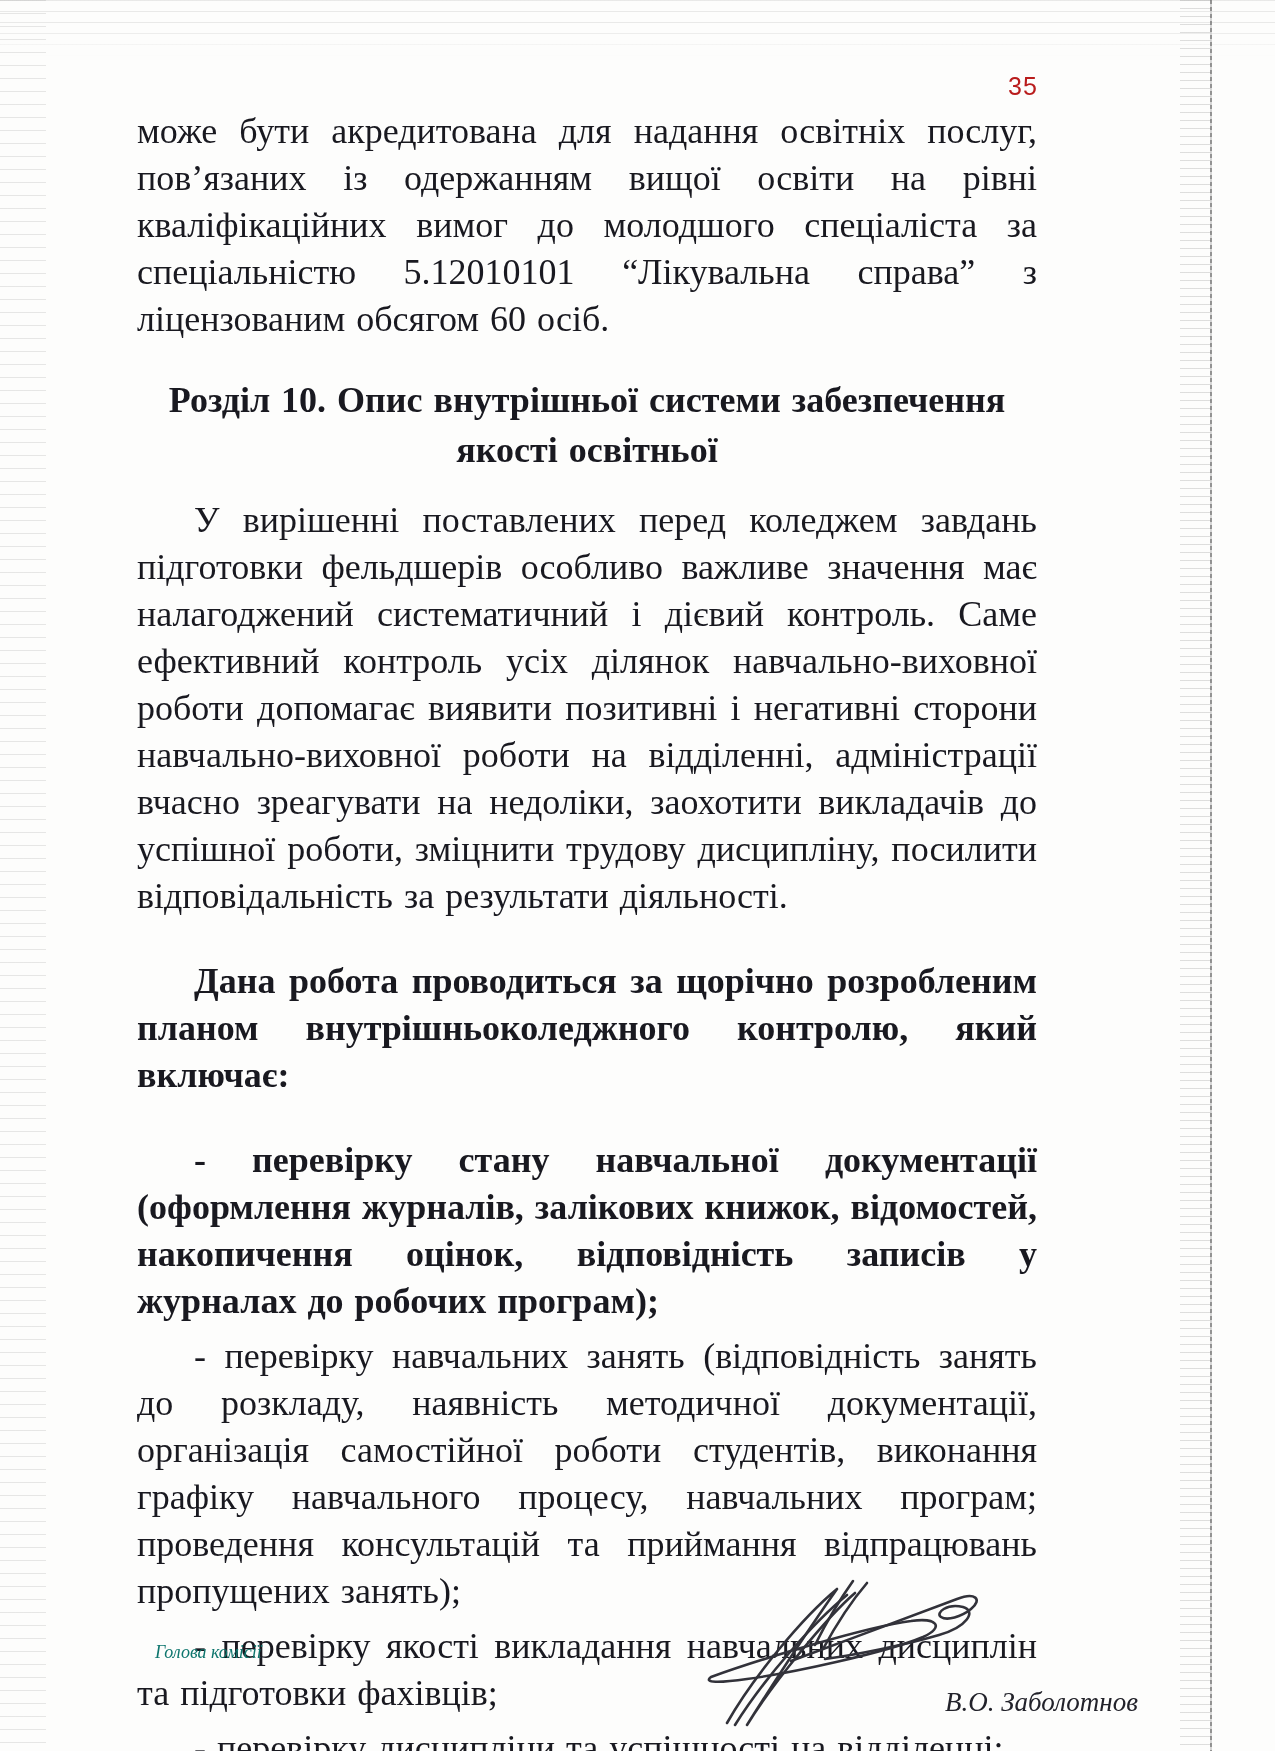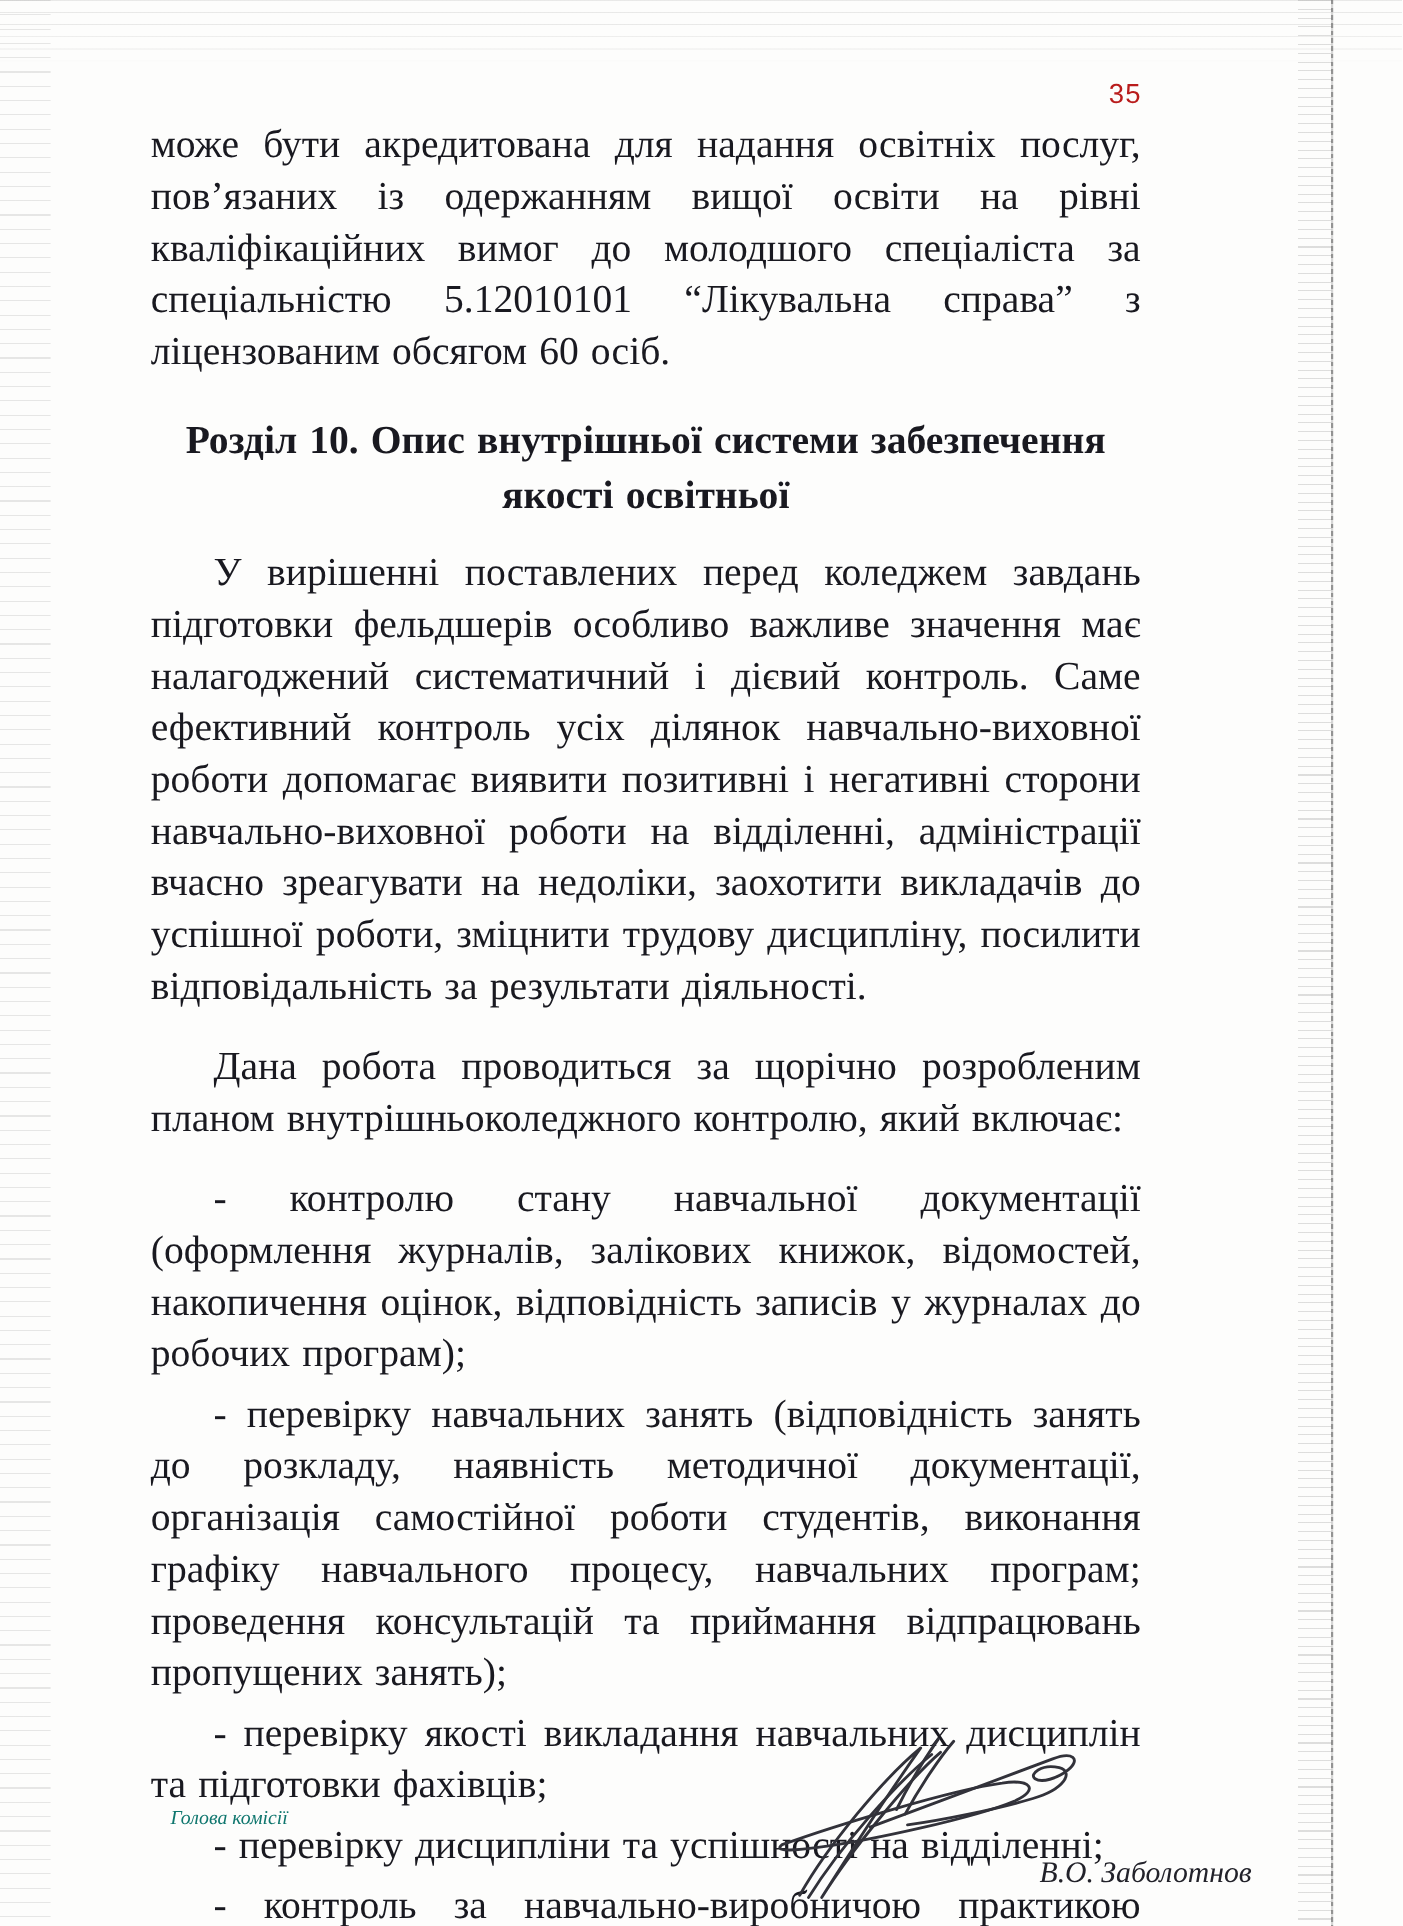--- a/index.html
+++ b/index.html
@@ -54,21 +54,21 @@
     text-align:justify;word-spacing:2px;
     color:#191920;
   }
   .para{margin:0;text-indent:57px;}
   .para.noindent{text-indent:0;}
   .heading{
     margin:32px 0 22px 0;
     font-weight:bold;text-align:center;text-indent:0;
     line-height:50px;
   }
-  .space-before{margin-top:26px;}
+  .space-before{margin-top:38px;font-weight:bold;}
   .bullet{margin-top:8px;}
   
   .footer-left{
     position:absolute;left:155px;top:1642px;
     font-style:italic;font-size:18px;color:#0f766e;
   }
   .footer-right{
     position:absolute;left:945px;top:1687px;
     font-style:italic;font-size:27px;color:#22222a;
   }
@@ -94,21 +94,21 @@
     <p class="para noindent">може бути акредитована для надання освітніх послуг, пов’язаних із одержанням вищої освіти на рівні кваліфікаційних вимог до молодшого спеціаліста за спеціальністю 5.12010101 “Лікувальна справа” з ліцензованим обсягом 60 осіб.</p>
 
     <div class="heading">
       <div>Розділ 10. Опис внутрішньої системи забезпечення якості освітньої</div>
     </div>
 
     <p class="para">У вирішенні поставлених перед коледжем завдань підготовки фельдшерів особливо важливе значення має налагоджений систематичний і дієвий контроль. Саме ефективний контроль усіх ділянок навчально-виховної роботи допомагає виявити позитивні і негативні сторони навчально-виховної роботи на відділенні,  адміністрації вчасно зреагувати на недоліки, заохотити викладачів до успішної роботи, зміцнити трудову дисципліну, посилити відповідальність за результати діяльності.</p>
 
     <p class="para space-before">Дана робота проводиться за щорічно розробленим планом внутрішньоколеджного контролю, який включає:</p>
 
-    <p class="para space-before">- контролю стану навчальної документації (оформлення журналів, залікових книжок, відомостей, накопичення оцінок, відповідність записів у журналах до робочих програм);</p>
+    <p class="para space-before">- перевірку стану навчальної документації (оформлення журналів, залікових книжок, відомостей, накопичення оцінок, відповідність записів у журналах до робочих програм);</p>
     <p class="para bullet">- перевірку навчальних занять (відповідність занять до розкладу, наявність методичної документації, організація самостійної роботи студентів, виконання графіку навчального процесу, навчальних програм; проведення консультацій та приймання відпрацювань пропущених занять);</p>
     <p class="para bullet">- перевірку якості викладання навчальних дисциплін та підготовки фахівців;</p>
     <p class="para bullet">- перевірку дисципліни та успішності на відділенні;</p>
     <p class="para bullet">- контроль за навчально-виробничою практикою (організація підготовки баз, стан проходження практики, результати практичної підготовки);</p>
   </div>
 
   <div class="footer-left">Голова комісії</div>
   <div class="footer-right">В.О. Заболотнов</div>
 
   <div class="signature">

